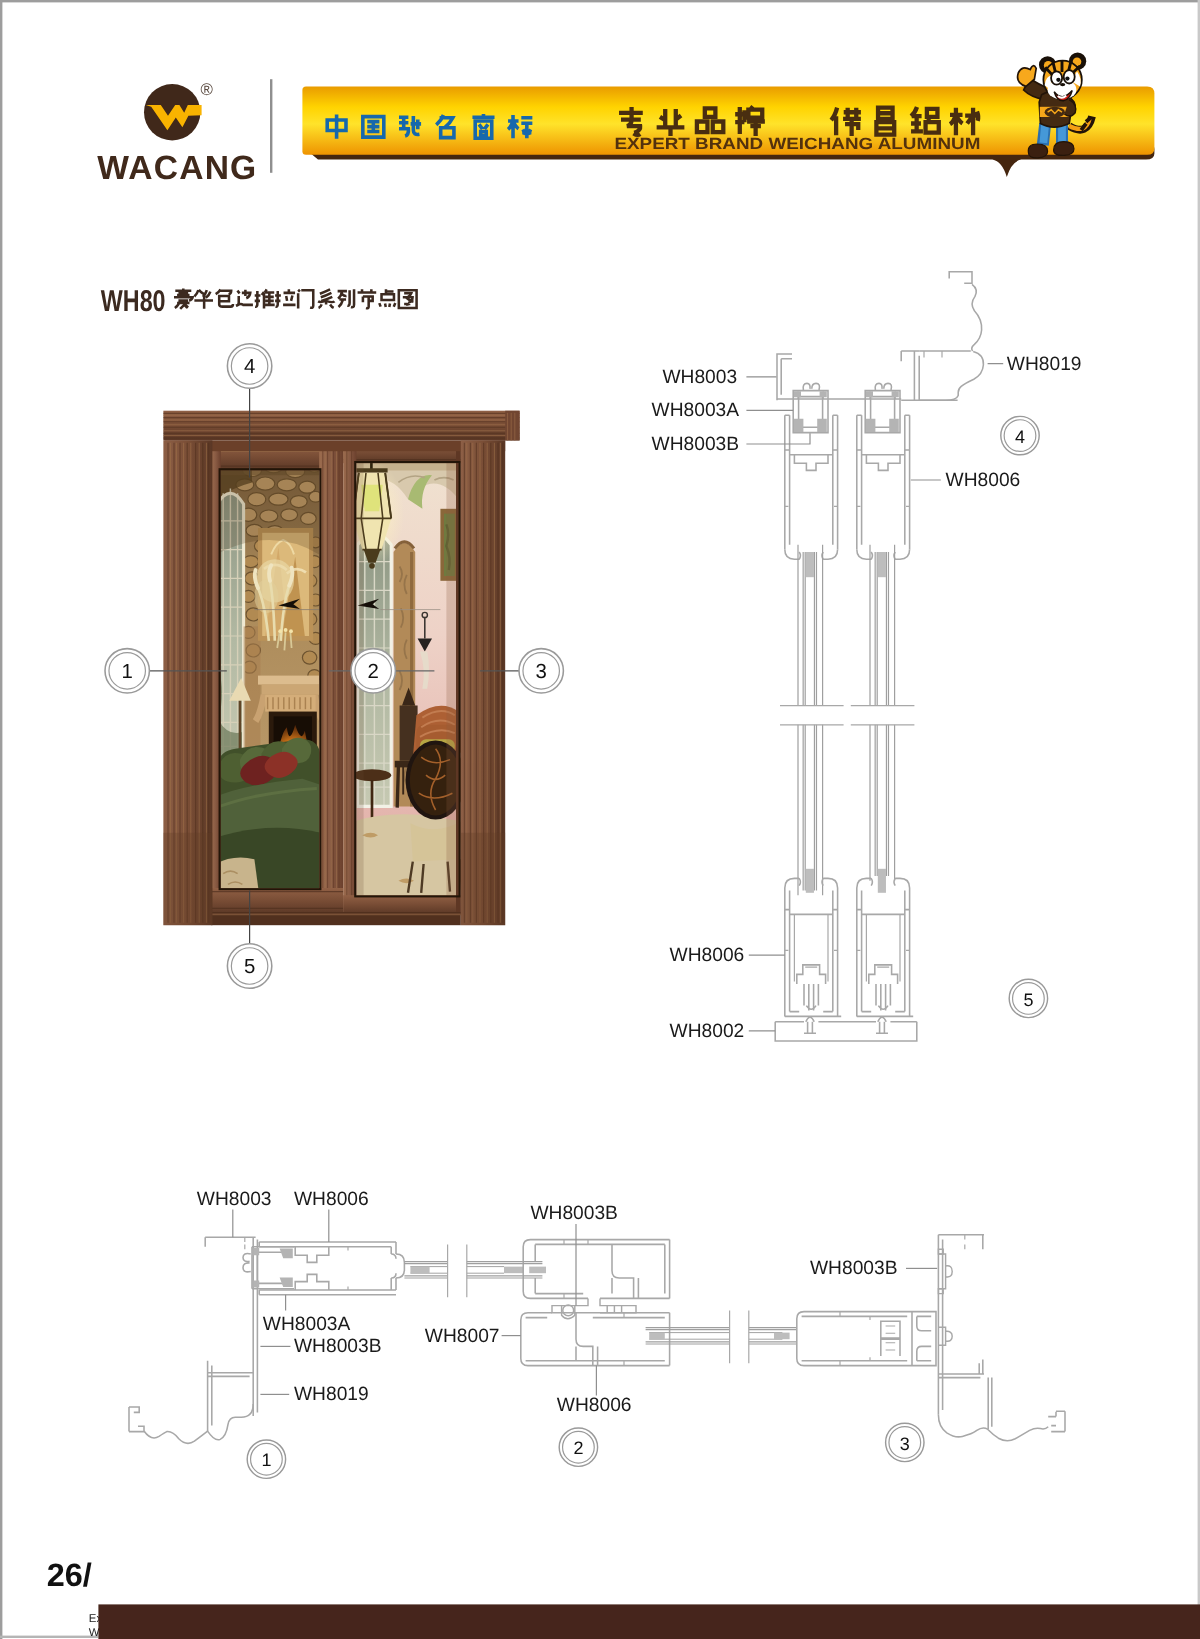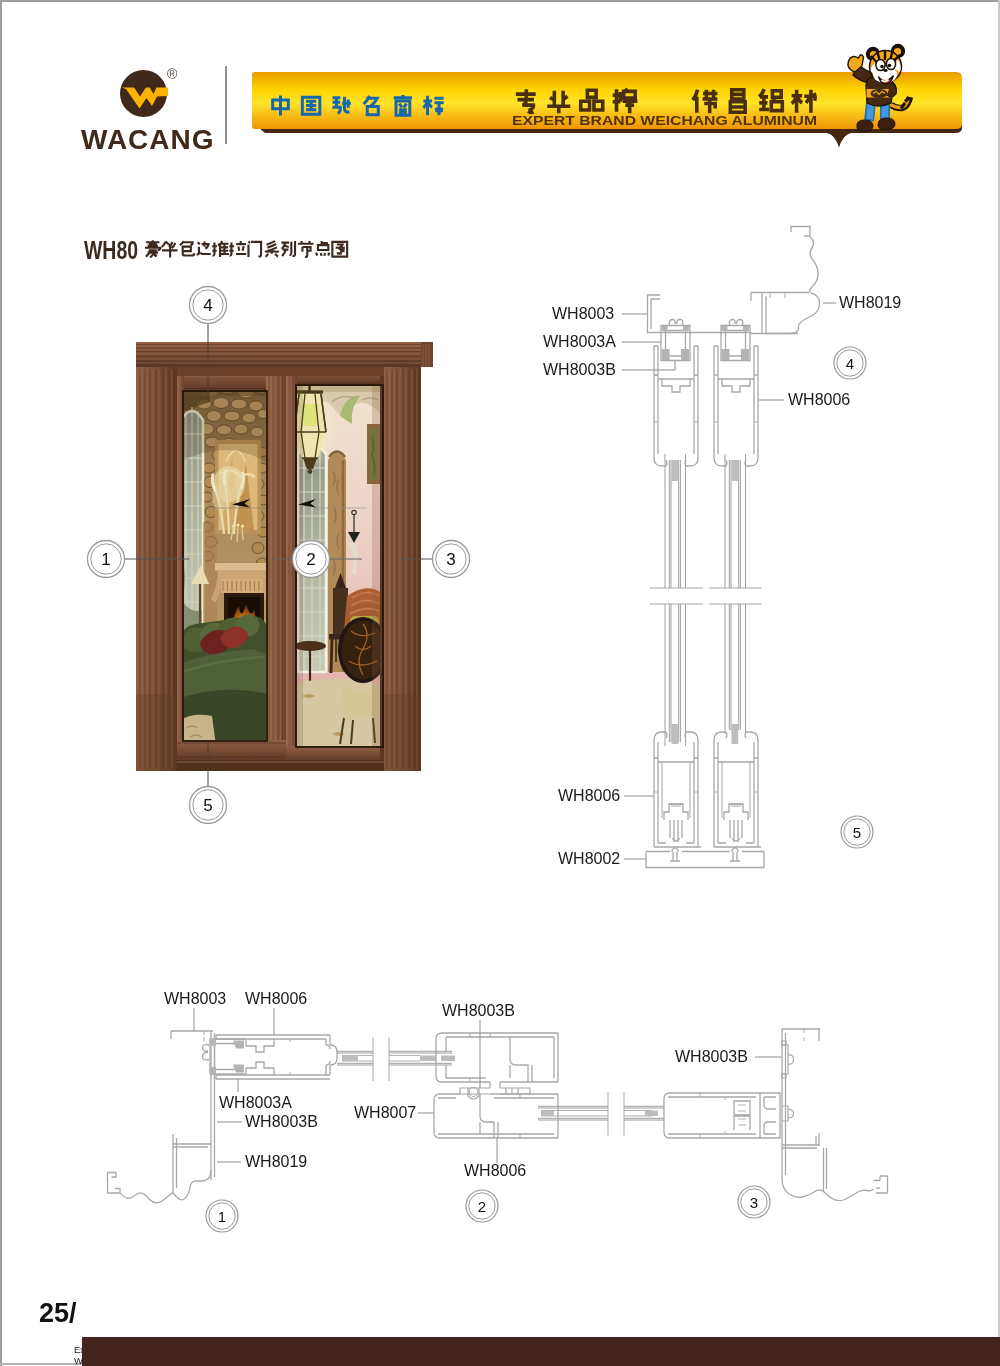--- a/index.html
+++ b/index.html
@@ -780,18 +780,18 @@
   <text x="422" y="237" font-size="15" fill="#111" text-anchor="middle">2</text>
 
   <g fill="#fff" stroke="#9a9a9a" stroke-width="1.2">
     <circle cx="694" cy="227" r="16"></circle>
       <circle cx="694" cy="227" r="13.2" stroke-width="1"></circle>
   </g>
   <text x="694" y="233" font-size="15" fill="#111" text-anchor="middle">3</text>
 </svg>
 
 <div class="abs" style="left:39px;top:1298px;">
-  <span style="font-size:27px;font-weight:bold;color:#111;">25/</span>
+  <span style="font-size:27px;font-weight:bold;color:#111;">26/</span>
 </div>
 
 <div class="abs" style="left:74px;top:1345px;font-size:9.5px;color:#222;line-height:10.5px;">Expert Brand<br>Weicang Aluminium</div>
 
 <div class="abs" style="left:82px;top:1337px;width:918px;height:29px;background:#46251c;"></div>
 
 </body></html>

